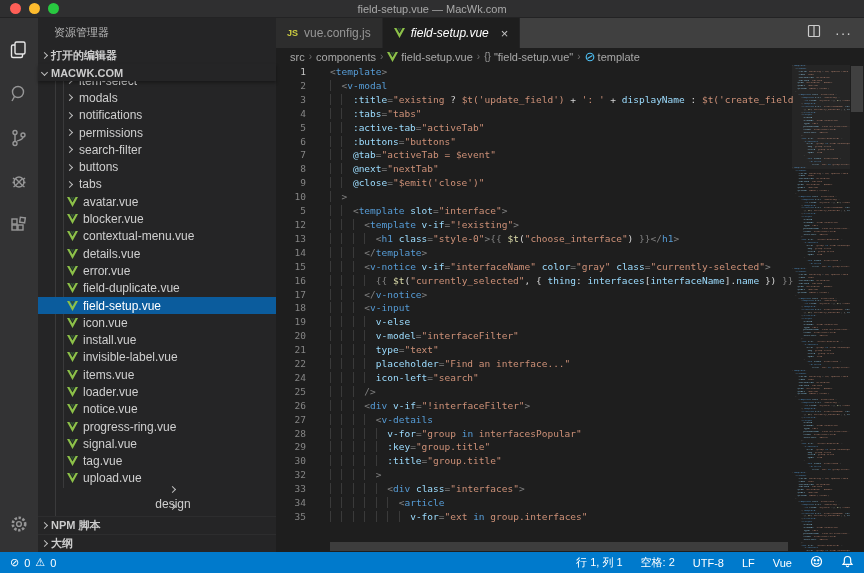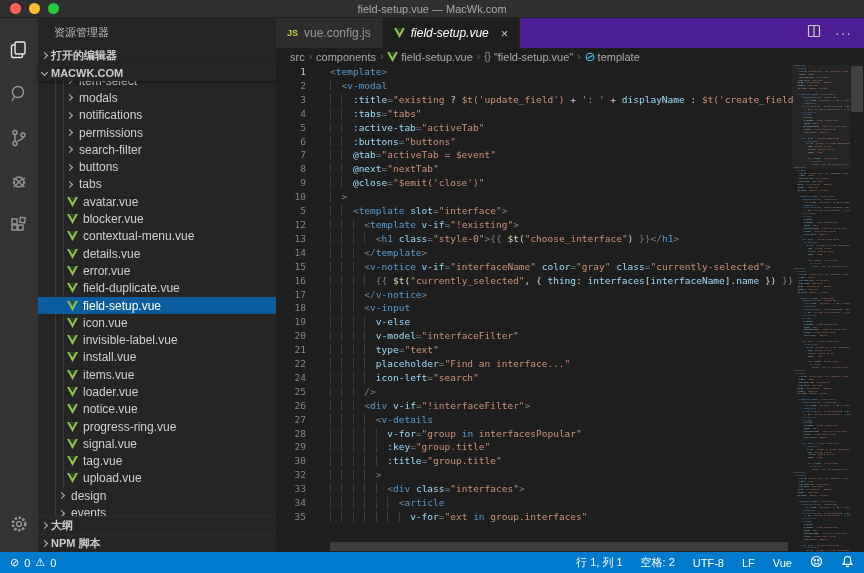--- a/index.html
+++ b/index.html
@@ -36,29 +36,29 @@
   .sb-sec.proj { height:17px; box-shadow:0 2px 3px rgba(0,0,0,.35); position:relative; z-index:3; }
   .sb-sec.bottomsec { border-top:1px solid #2d2d2e; }
   .chev { width:5px; height:5px; border-right:1px solid #bdbdbd; border-bottom:1px solid #bdbdbd;
     transform:rotate(-45deg); display:inline-block; flex:none; }
   .chev.down { transform:rotate(45deg); }
   .tree { flex:1; overflow:hidden; position:relative; font-size:12px; }
   .tguide { position:absolute; width:1px; background:#3a3a3b; top:0; }
   .tguide.deep { left:25px; height:407px; }
   .tguide.outer { left:17px; height:442px; }
   .trow { height:17.3px; display:flex; align-items:center; gap:5px; color:#cfcfcf; position:relative; z-index:2;}
-  .trow.lvl2 { padding-left:29px; } .trow.lvl1 { padding-left:21px; }
+  .trow.lvl2 { padding-left:29px; } .trow.lvl1 { padding-left:32px;flex-direction:column; }
   .trow.partial { margin-top:-9px; }
   .trow.selected { background:#0b5c9d; color:#ffffff; }
   .trow .chev { margin-right:2px; }
   .vuesvg { flex:none; }
 
   
   .edcol { flex:1; display:flex; flex-direction:column; min-width:0; min-height:0; }
-  .tabbar { height:30px; background:#4c1d95; display:flex; flex:none; align-items:stretch; }
+  .tabbar { height:30px; background:#404040; display:flex; flex:none; align-items:stretch; }
   .tab { display:flex; align-items:center; gap:6px; padding:0 11px; font-size:12px;
     background:#2d2d2d; color:#969696; border-right:1px solid #252526; }
   .tab.active { background:#1e1e1e; color:#ffffff; }
   .tab.active .tlabel { font-style:italic; }
   .tab .tclose { margin-left:6px; color:#c5c5c5; font-size:13px; line-height:1; }
   .jsicon { color:#cbcb41; font-weight:bold; font-size:9px; letter-spacing:0; }
   .tabfill { flex:1; } 
   .edactions { display:flex; align-items:center; gap:14px; padding-right:12px; color:#cccccc; }
   .edactions svg { stroke:#cccccc; fill:none; stroke-width:1.2; }
   .moredots { font-size:14px; letter-spacing:1px; color:#cccccc; }
@@ -254,28 +254,28 @@
               <polygon points="0,0 2.4,0 5.5,5.4 8.6,0 11,0 5.5,10" fill="#8dc149"></polygon>
               <polygon points="3.4,0 4.9,0 5.5,1.1 6.1,0 7.6,0 5.5,3.8" fill="#2f4f33"></polygon>
             </svg>
             <span>icon.vue</span>
           </div>
           <div class="trow lvl2">
             <svg class="vuesvg" width="11" height="10" viewBox="0 0 11 10">
               <polygon points="0,0 2.4,0 5.5,5.4 8.6,0 11,0 5.5,10" fill="#8dc149"></polygon>
               <polygon points="3.4,0 4.9,0 5.5,1.1 6.1,0 7.6,0 5.5,3.8" fill="#2f4f33"></polygon>
             </svg>
+            <span>install.vue</span>
+          </div>
+          <div class="trow lvl2">
+            <svg class="vuesvg" width="11" height="10" viewBox="0 0 11 10">
+              <polygon points="0,0 2.4,0 5.5,5.4 8.6,0 11,0 5.5,10" fill="#8dc149"></polygon>
+              <polygon points="3.4,0 4.9,0 5.5,1.1 6.1,0 7.6,0 5.5,3.8" fill="#2f4f33"></polygon>
+            </svg>
             <span>invisible-label.vue</span>
-          </div>
-          <div class="trow lvl2">
-            <svg class="vuesvg" width="11" height="10" viewBox="0 0 11 10">
-              <polygon points="0,0 2.4,0 5.5,5.4 8.6,0 11,0 5.5,10" fill="#8dc149"></polygon>
-              <polygon points="3.4,0 4.9,0 5.5,1.1 6.1,0 7.6,0 5.5,3.8" fill="#2f4f33"></polygon>
-            </svg>
-            <span>install.vue</span>
           </div>
           <div class="trow lvl2">
             <svg class="vuesvg" width="11" height="10" viewBox="0 0 11 10">
               <polygon points="0,0 2.4,0 5.5,5.4 8.6,0 11,0 5.5,10" fill="#8dc149"></polygon>
               <polygon points="3.4,0 4.9,0 5.5,1.1 6.1,0 7.6,0 5.5,3.8" fill="#2f4f33"></polygon>
             </svg>
             <span>items.vue</span>
           </div>
           <div class="trow lvl2">
             <svg class="vuesvg" width="11" height="10" viewBox="0 0 11 10">
@@ -323,25 +323,25 @@
             <span class="chev"></span>
             <span>design</span>
           </div>
           <div class="trow lvl1">
             <span class="chev"></span>
             <span>events</span>
           </div>
         </div>
       <div class="sb-sec bottomsec">
         <span class="chev"></span>
-        <span>大纲</span>
+        <span>NPM 脚本</span>
       </div>
       <div class="sb-sec bottomsec">
         <span class="chev"></span>
-        <span>NPM 脚本</span>
+        <span>大纲</span>
       </div>
     </div>
 
     <div class="edcol">
       <div class="tabbar">
         <div class="tabs" id="tabs" style="display:flex">
             <div class="tab">
               <span class="jsicon">JS</span>
               <span class="tlabel">vue.config.js</span>
             </div>

